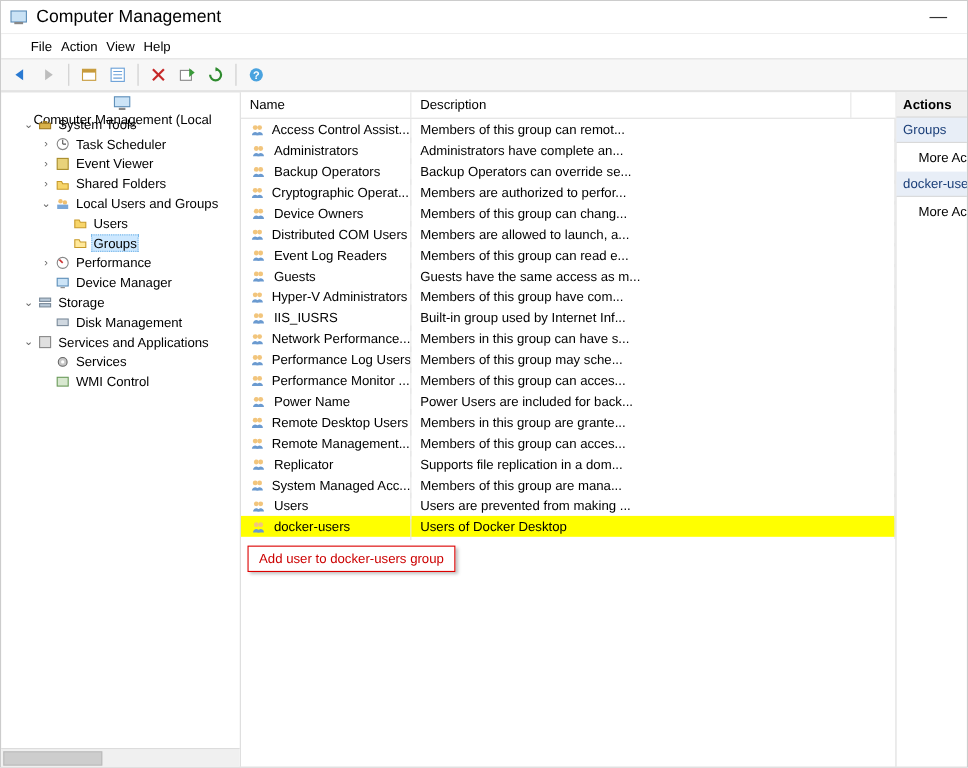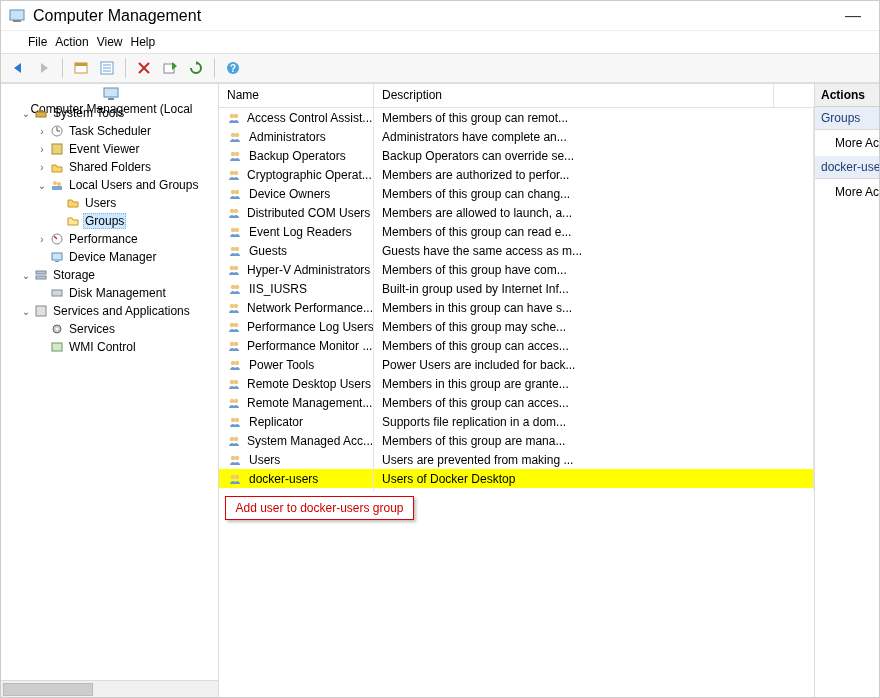--- a/index.html
+++ b/index.html
@@ -467,21 +467,21 @@
           <div class="list-row">
             <div class="col-name">
               <span class="tic">
                 <svg width="14" height="14">
                   <circle cx="5" cy="5" r="2.2" fill="#f2c57c"></circle>
                   <circle cx="9" cy="5" r="2.2" fill="#f2c57c"></circle>
                   <path d="M2 12c0-2 2-3 3-3s3 1 3 3z" fill="#6a9ad0"></path>
                   <path d="M6 12c0-2 2-3 3-3s3 1 3 3z" fill="#6a9ad0"></path>
                 </svg>
               </span>
-              <span>Power Tools</span>
+              <span>Power Name</span>
             </div>
             <div class="col-desc">Power Users are included for back...</div>
           </div>
           <div class="list-row">
             <div class="col-name">
               <span class="tic">
                 <svg width="14" height="14">
                   <circle cx="5" cy="5" r="2.2" fill="#f2c57c"></circle>
                   <circle cx="9" cy="5" r="2.2" fill="#f2c57c"></circle>
                   <path d="M2 12c0-2 2-3 3-3s3 1 3 3z" fill="#6a9ad0"></path>

